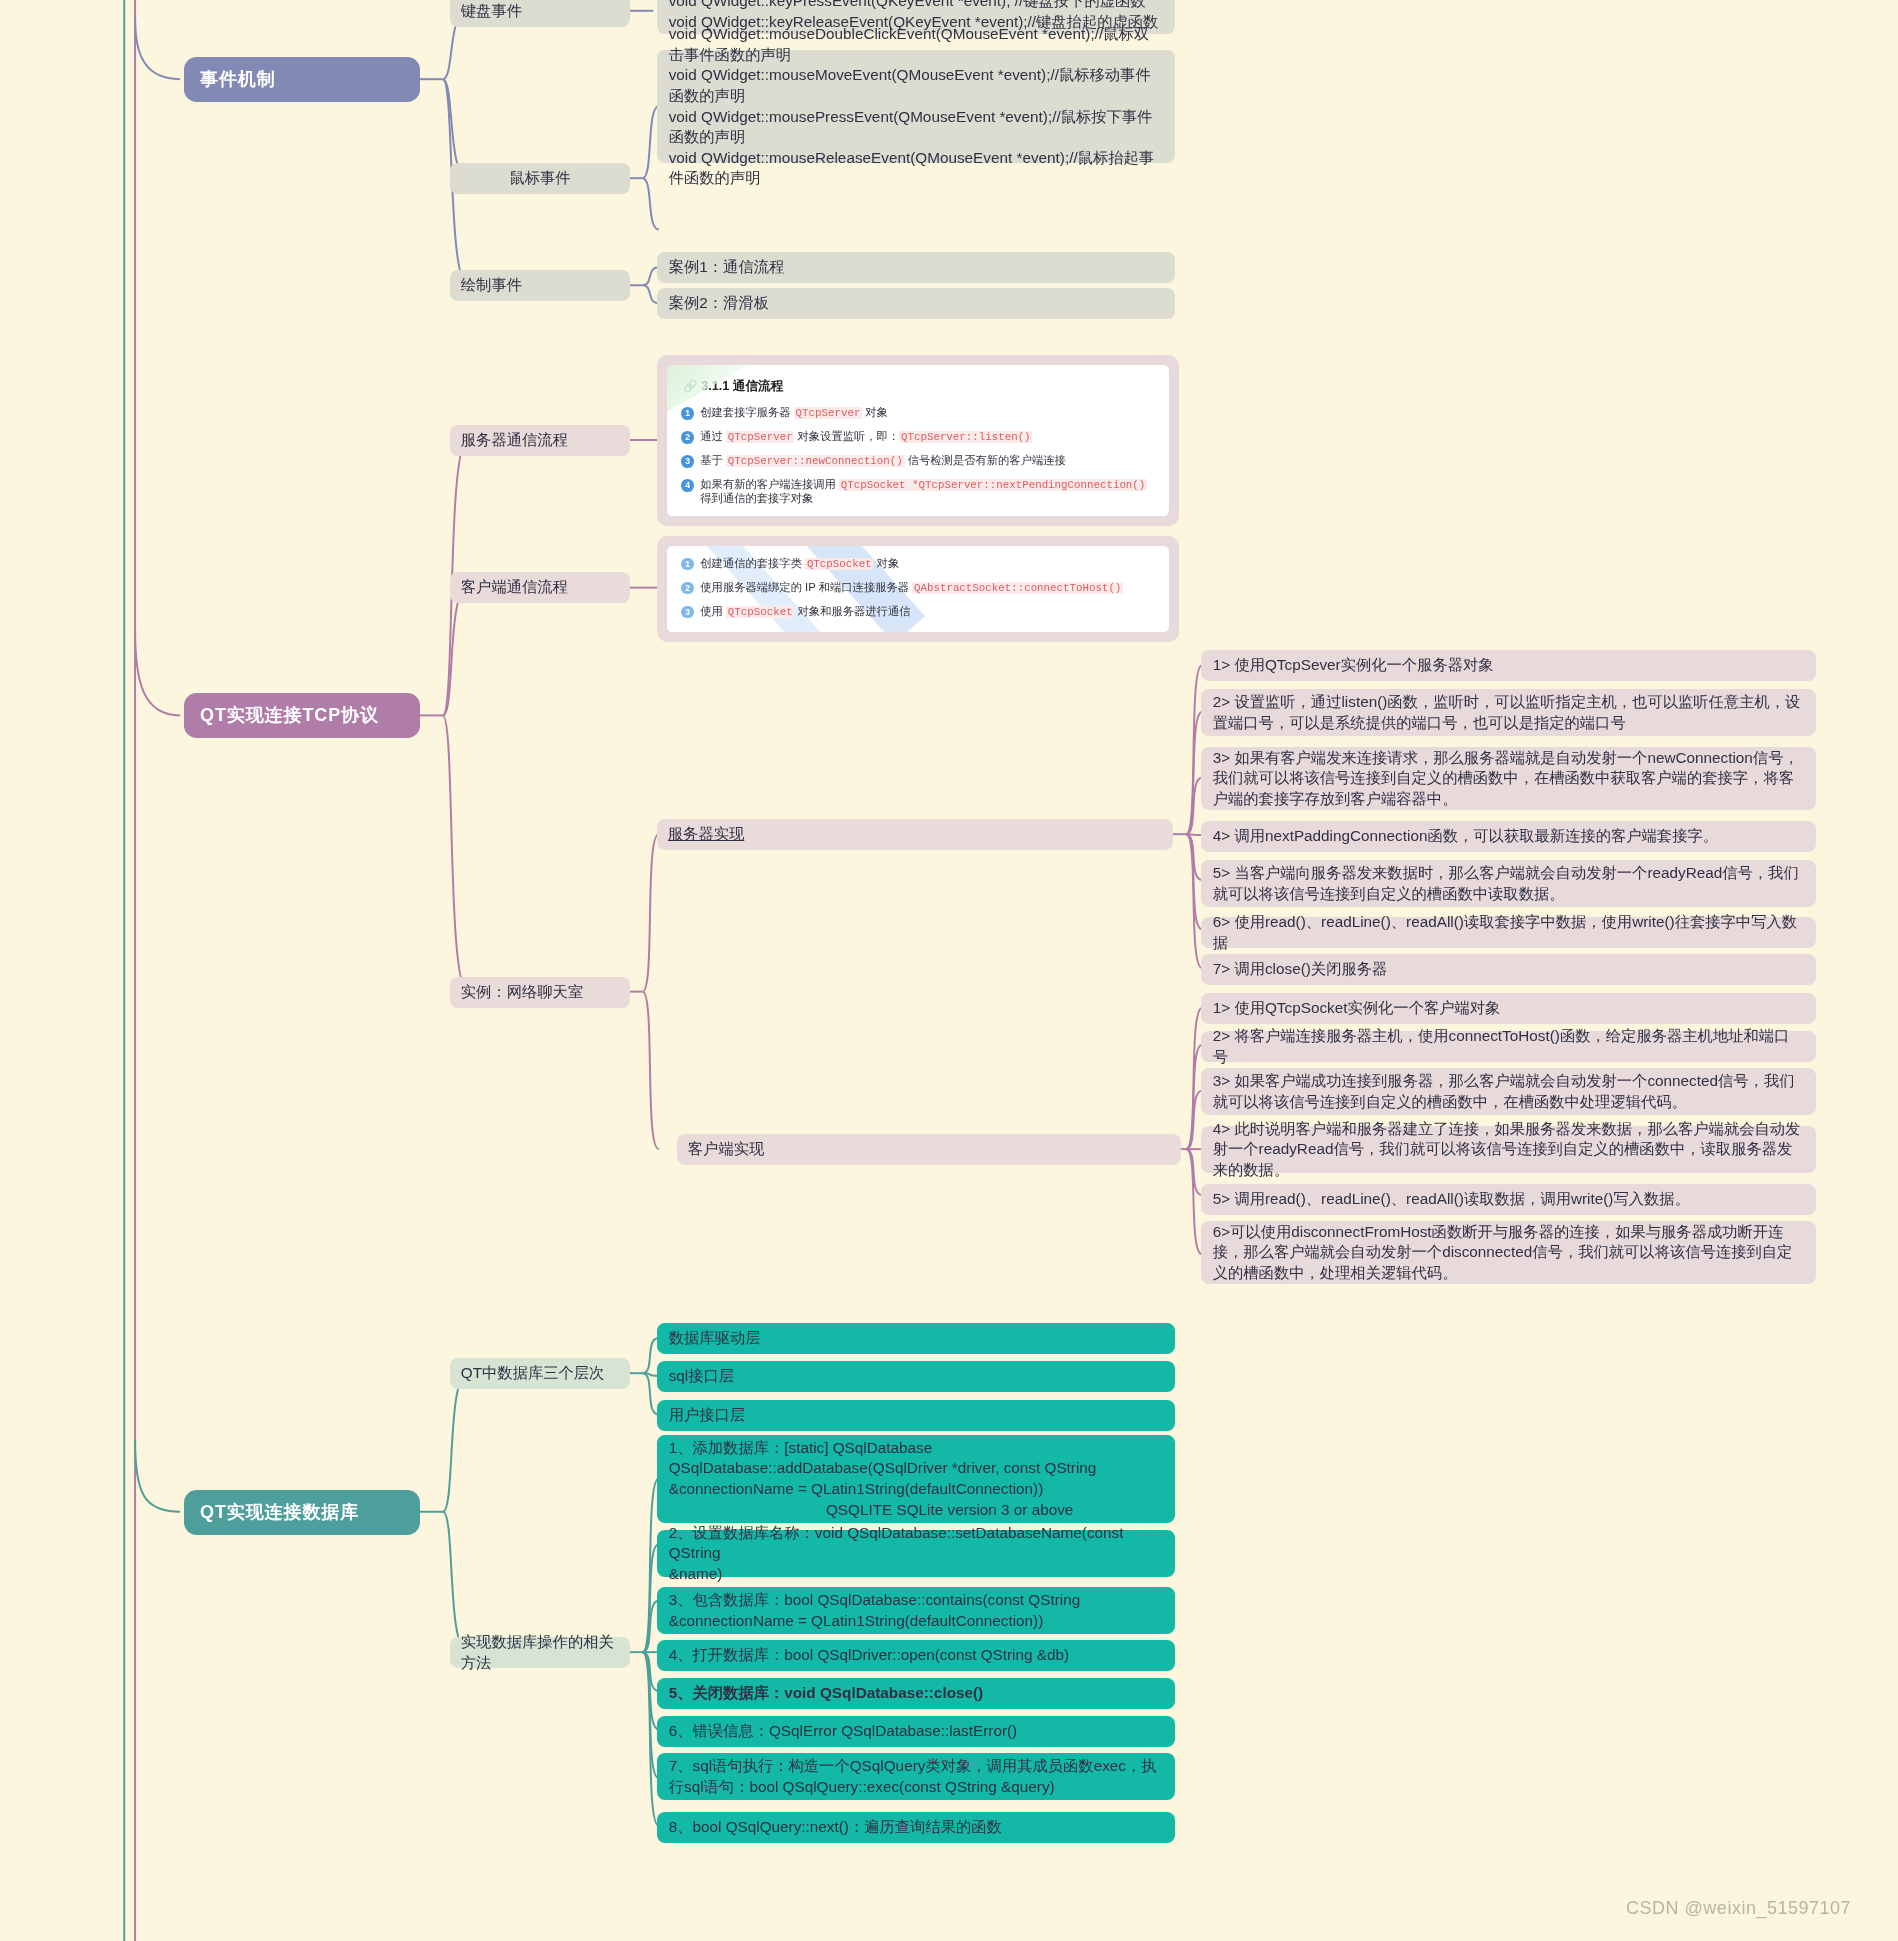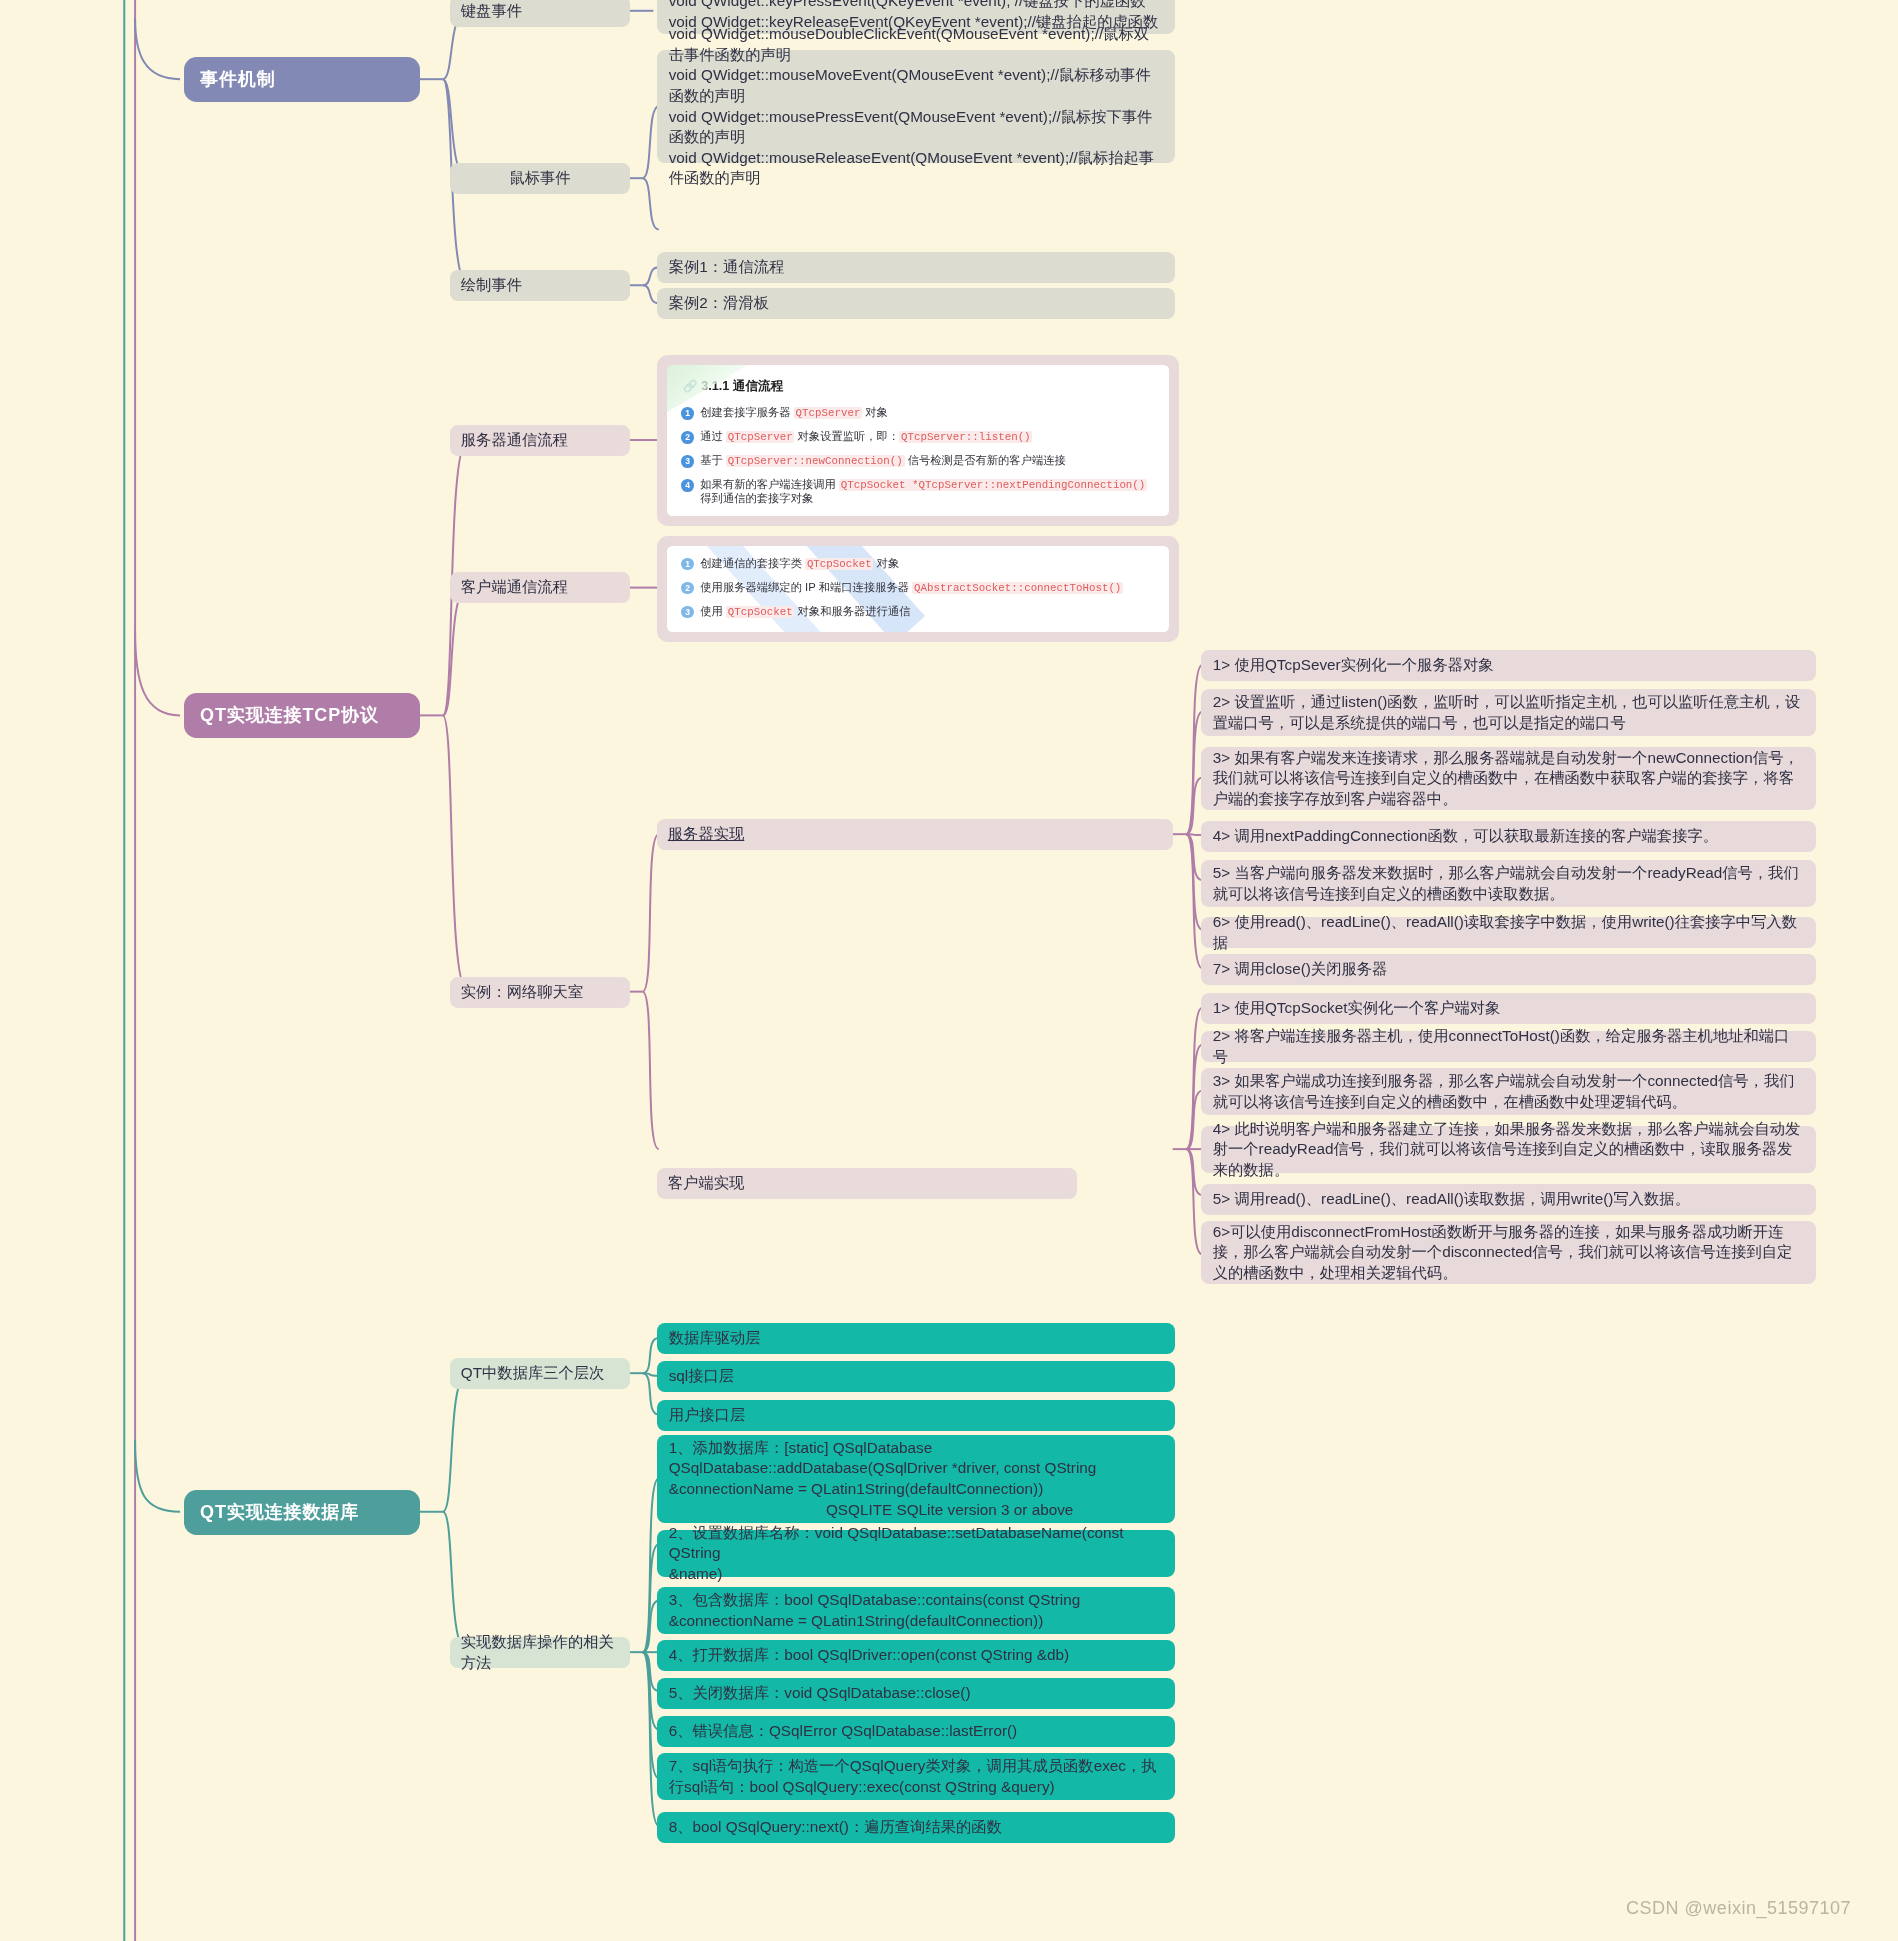--- a/index.html
+++ b/index.html
@@ -246,21 +246,21 @@
             <span class="num lt">3</span>
             <span>使用 <code class="kw">QTcpSocket</code> 对象和服务器进行通信</span>
           </div>
         </div>
     </div>
   </div>
 
   <div class="node l2-pink" style="left:657px;top:819px;width:516px;height:31px;text-decoration:underline;">
     <span class="txt">服务器实现</span>
   </div>
-  <div class="node l2-pink" style="left:657px;top:1134px;width:420px;height:31px;margin-top:34px;">
+  <div class="node l2-pink" style="left:677px;top:1134px;width:504px;height:31px;">
     <span class="txt">客户端实现</span>
   </div>
 
   <div id="server-steps-wrap">
       <div class="node leaf-pink" style="position: absolute; left: 1201px; width: 615px; top: 650px; height: 31px;">
         <span class="txt">1&gt; 使用QTcpSever实例化一个服务器对象</span>
       </div>
       <div class="node leaf-pink" style="position: absolute; left: 1201px; width: 615px; top: 689px; height: 47px;">
         <span class="txt">2&gt; 设置监听，通过listen()函数，监听时，可以监听指定主机，也可以监听任意主机，设置端口号，可以是系统提供的端口号，也可以是指定的端口号</span>
       </div>
@@ -330,21 +330,21 @@
         <span class="txt">2、设置数据库名称：void QSqlDatabase::setDatabaseName(const QString
 &amp;name)</span>
       </div>
       <div class="node leaf-green" style="position: absolute; left: 657px; width: 518px; top: 1587px; height: 47px;">
         <span class="txt">3、包含数据库：bool QSqlDatabase::contains(const QString
 &amp;connectionName = QLatin1String(defaultConnection))</span>
       </div>
       <div class="node leaf-green" style="position: absolute; left: 657px; width: 518px; top: 1640px; height: 31px;">
         <span class="txt">4、打开数据库：bool QSqlDriver::open(const QString &amp;db)</span>
       </div>
-      <div class="node leaf-green" style="position: absolute; left: 657px; width: 518px; top: 1678px; height: 31px;">
+      <div class="node leaf-green" style="position: absolute; left: 657px; width: 518px; top: 1678px; height: 31px; font-weight: bold;">
         <span class="txt">5、关闭数据库：void QSqlDatabase::close()</span>
       </div>
       <div class="node leaf-green" style="position: absolute; left: 657px; width: 518px; top: 1716px; height: 31px;">
         <span class="txt">6、错误信息：QSqlError QSqlDatabase::lastError()</span>
       </div>
       <div class="node leaf-green" style="position: absolute; left: 657px; width: 518px; top: 1753px; height: 47px;">
         <span class="txt">7、sql语句执行：构造一个QSqlQuery类对象，调用其成员函数exec，执行sql语句：bool QSqlQuery::exec(const QString &amp;query)</span>
       </div>
       <div class="node leaf-green" style="position: absolute; left: 657px; width: 518px; top: 1812px; height: 31px;">
         <span class="txt">8、bool QSqlQuery::next()：遍历查询结果的函数</span>

